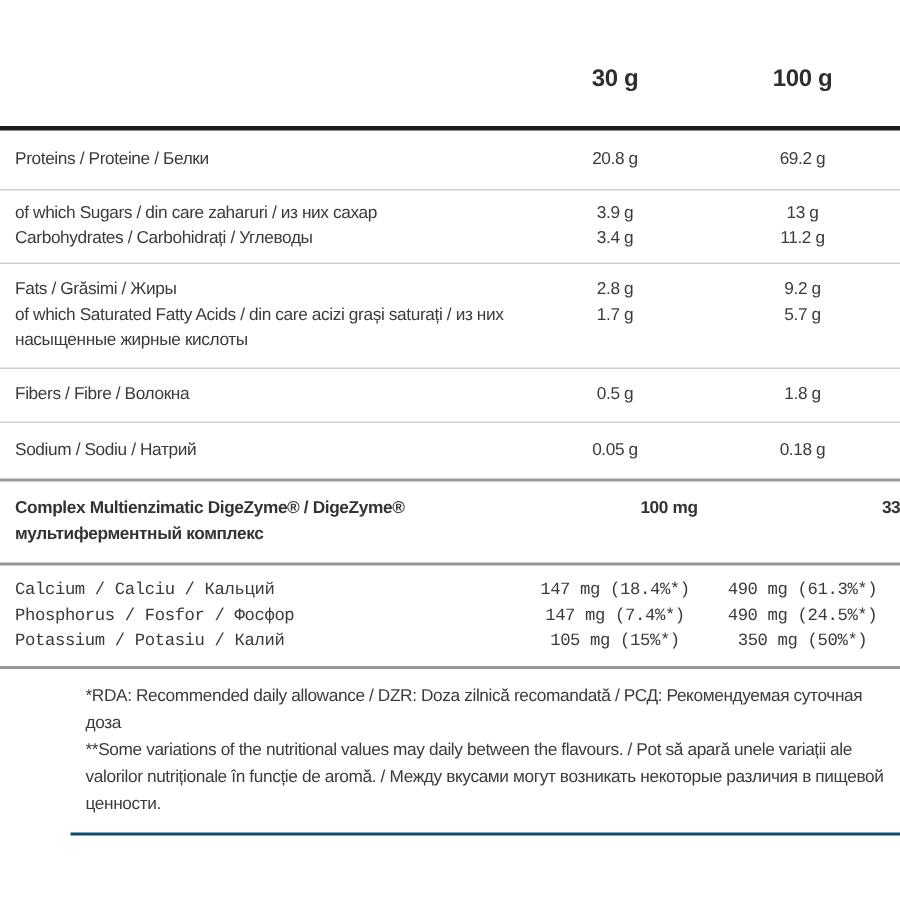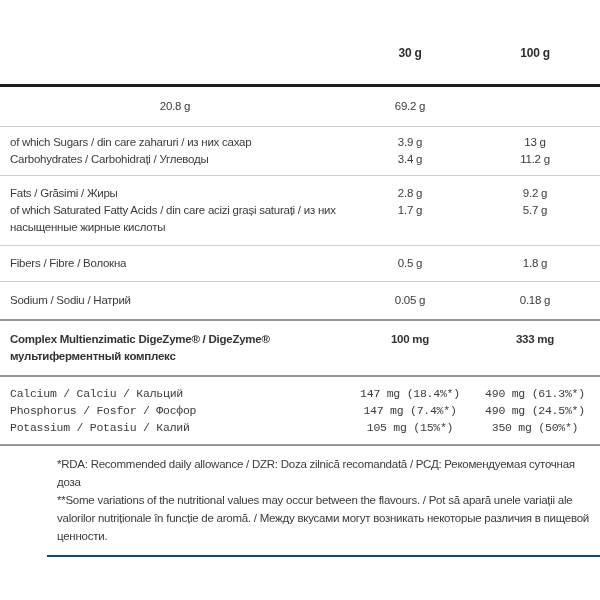--- a/index.html
+++ b/index.html
@@ -16,36 +16,36 @@
   }
   .sheet { width: 600px; height: 600px; padding-top: 45px; }
 
   .grid {
     display: grid;
     grid-template-columns: 350px 120px 130px;
   }
 
   .header-row {
     font-weight: bold;
-    font-size: 12px;
+    font-size: 16px;
     color: #2e2e2e;
     line-height: 16px;
     padding-bottom: 23px;
     border-bottom: 3px solid var(--c-rule, #1d1d1d);
   }
 
   .row {
     padding: 11px 0;
     border-bottom: 1px solid var(--c-div, #cdcdcd);
   }
   .row[data-row-id="carbs"]   { padding: 7px 0; }
   .row[data-row-id="fats"]    { padding: 9px 0; }
   .row[data-row-id="fibers"]  { padding: 9px 0; }
   .row[data-row-id="sodium"]  { padding: 10px 0; border-bottom: 2px solid var(--c-sec, #979797); }
-  .row[data-row-id="digezyme"]{ padding: 10px 0; border-bottom: 2px solid var(--c-sec, #979797); }
+  .row[data-row-id="digezyme"]{ padding: 10px 0; border-bottom: 2px solid var(--c-sec, #979797); gap: 36px; }
   .row[data-row-id="minerals"]{ padding: 8px 0;  border-bottom: 2px solid var(--c-sec, #979797); font-family: Liberation Mono, monospace; }
 
   .tline { line-height: 17px; min-height: 17px; }
 
   .cell.label { padding-left: 10px; padding-right: 6px; }
   .cell.val   { text-align: center; padding: 0 2px; white-space: nowrap; }
 
   .row.bold { font-weight: bold; color: #333333; }
   .row.center-vals .cell.val {
     display: flex; justify-content: center;
@@ -64,20 +64,23 @@
 <div class="sheet">
 
   <div class="grid header-row">
     <div class="cell label"></div>
     <div class="cell val">30 g</div>
     <div class="cell val">100 g</div>
   </div>
 
   <div id="rows">
       <div class="grid row" data-row-id="proteins">
+        <div class="cell label">
+          <div class="tline">Proteins / Proteine / Белки</div>
+        </div>
         <div class="cell val">
           <div class="tline">20.8 g</div>
         </div>
         <div class="cell val">
           <div class="tline">69.2 g</div>
         </div>
       </div>
       <div class="grid row" data-row-id="carbs">
         <div class="cell label">
           <div class="tline">of which Sugars / din care zaharuri / из них сахар</div>
@@ -153,16 +156,16 @@
         <div class="cell val">
           <div class="tline">490 mg (61.3%*)</div>
           <div class="tline">490 mg (24.5%*)</div>
           <div class="tline">350 mg (50%*)</div>
         </div>
       </div>
     </div>
 
   <div class="footnotes">
     <p>*RDA: Recommended daily allowance / DZR: Doza zilnică recomandată / РСД: Рекомендуемая суточная доза</p>
-    <p>**Some variations of the nutritional values may occur between the flavours. / Pot să apară unele variații ale valorilor nutriționale în funcție de aromă. / Между вкусами могут возникать некоторые различия в пищевой ценности.</p>
+    <p>**Some variations of the nutritional values may daily between the flavours. / Pot să apară unele variații ale valorilor nutriționale în funcție de aromă. / Между вкусами могут возникать некоторые различия в пищевой ценности.</p>
   </div>
 
 </div>
 
 </body></html>

